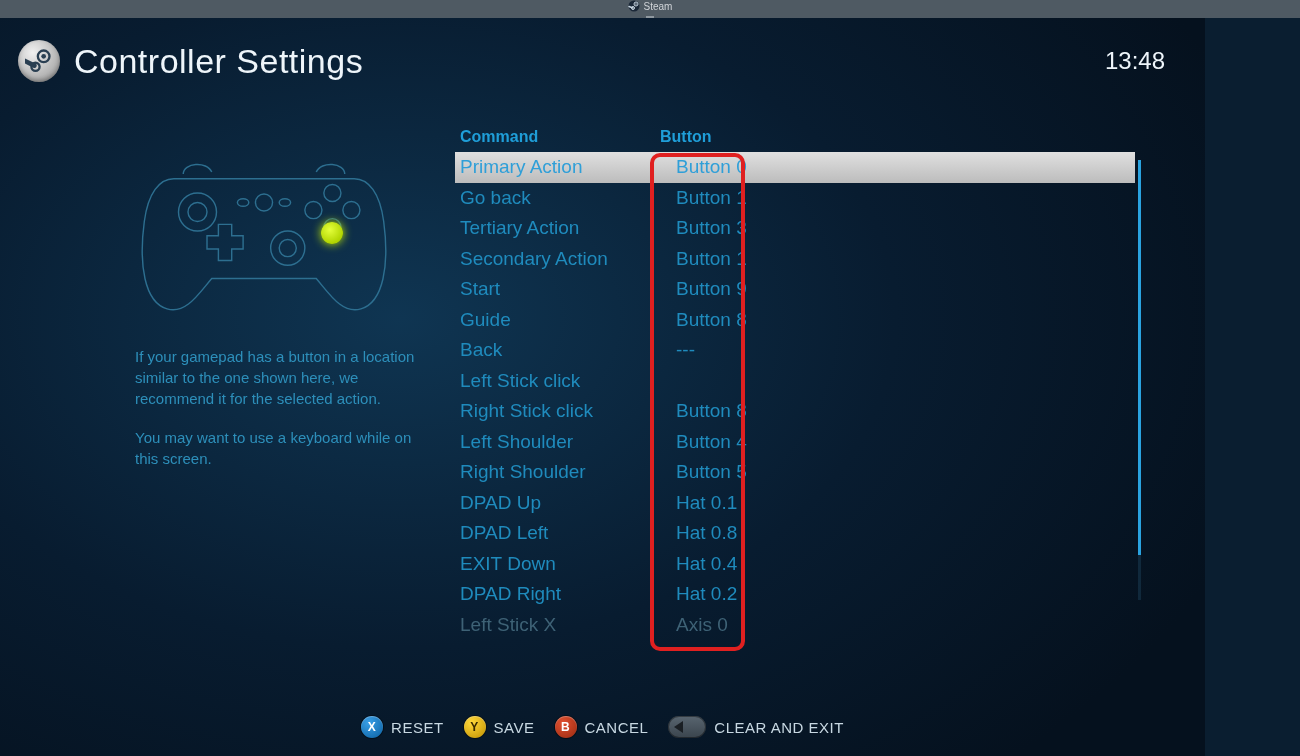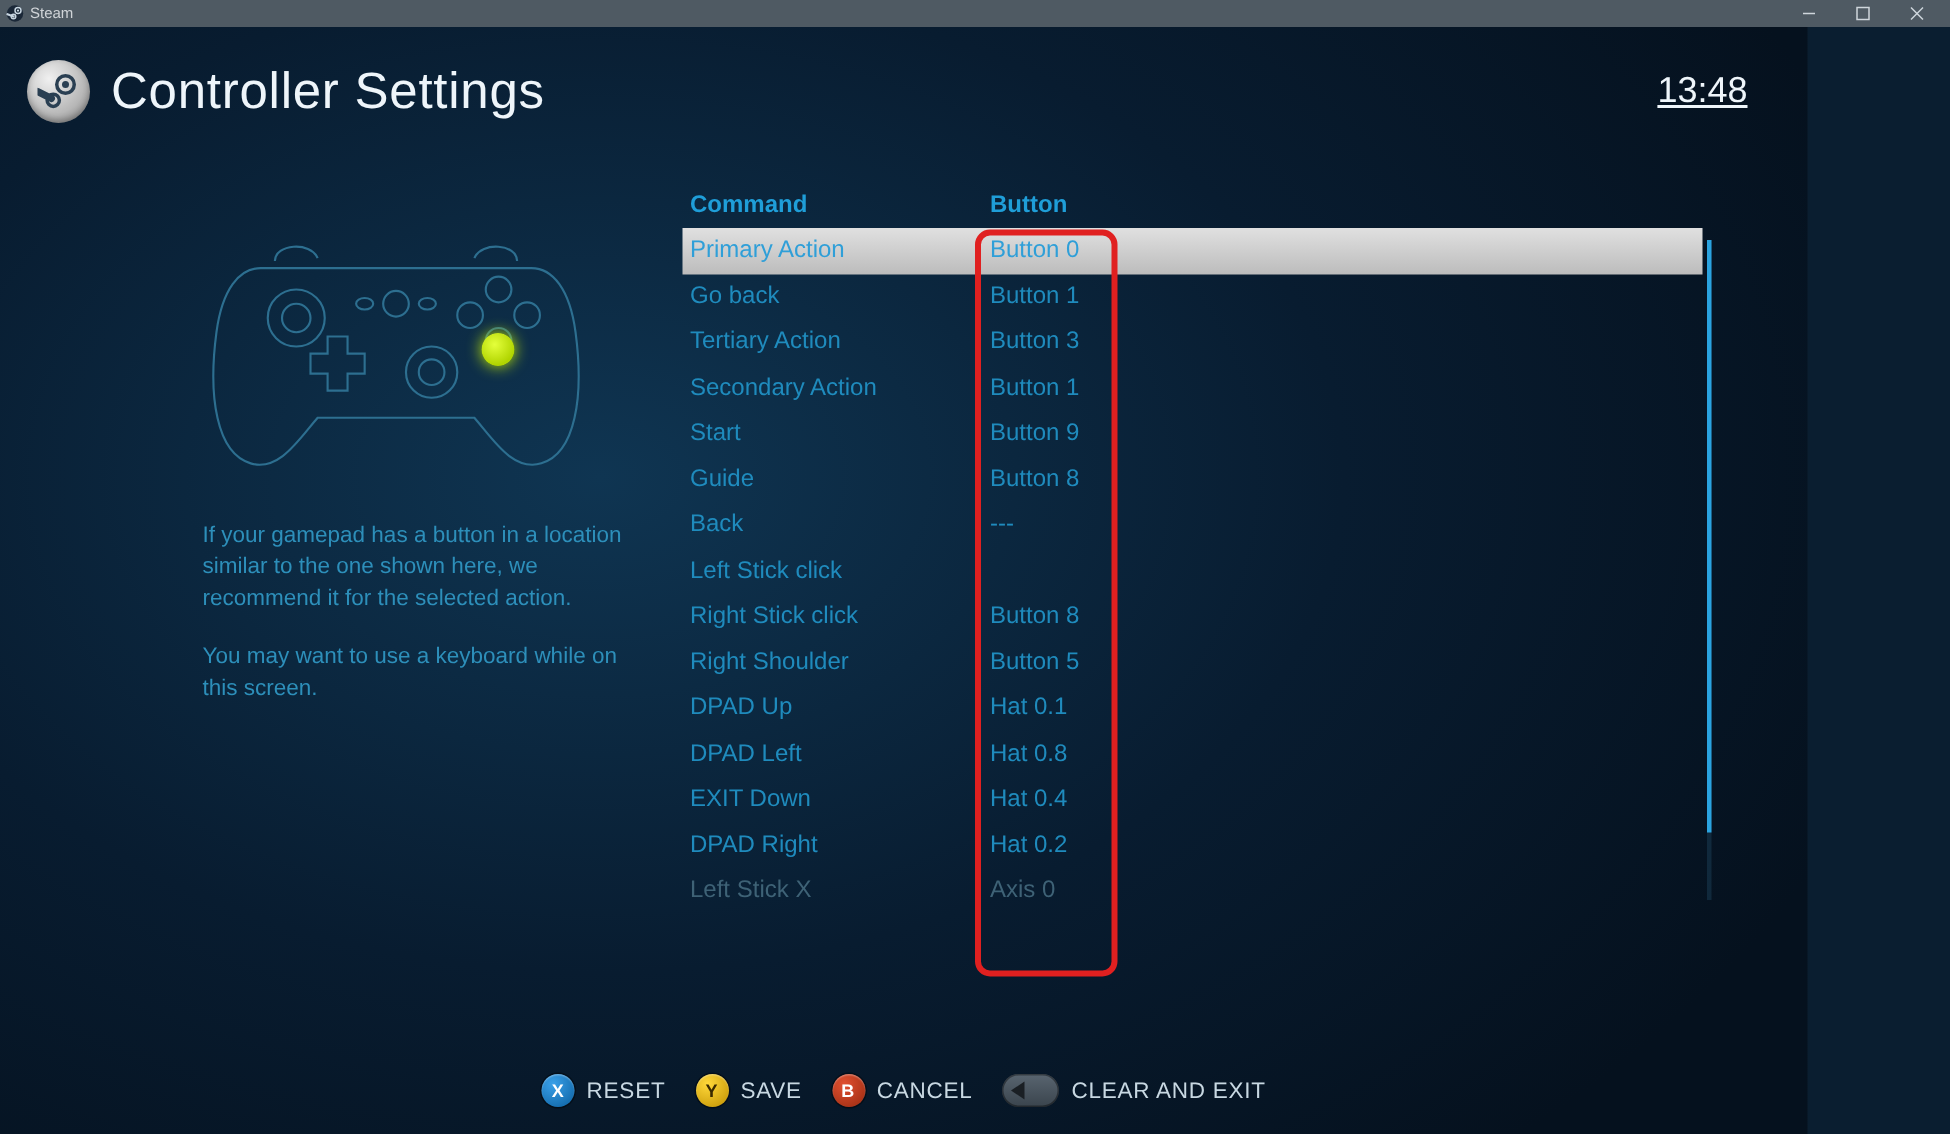--- a/index.html
+++ b/index.html
@@ -8,20 +8,21 @@
 
   
   .titlebar {
     height: 18px;
     background: #4f5a63;
     display: flex;
     align-items: center;
     padding: 0 4px;
     color: #d0d4d8;
     font-size: 10px;
+    flex-direction: column;
   }
   .titlebar .title-left { display: flex; align-items: center; gap: 4px; }
   .titlebar .spacer { flex: 1; }
   .titlebar .win-btn {
     width: 36px;
     height: 18px;
     display: flex;
     align-items: center;
     justify-content: center;
     color: #d0d4d8;
@@ -56,21 +57,20 @@
     font-size: 34px;
     font-weight: 300;
     color: #eef5fa;
     letter-spacing: 0.5px;
   }
   .clock {
     margin-left: auto;
     font-size: 24px;
     color: #eef5fa;
     font-weight: 300;
-    text-decoration: underline;
   }
 
   
   .content {
     position: absolute;
     top: 110px;
     left: 135px;
     right: 70px;
     bottom: 70px;
     display: flex;
@@ -120,22 +120,23 @@
   }
   .rows {
     width: 680px;
   }
   .row {
     display: grid;
     grid-template-columns: 200px 1fr;
     align-items: center;
     height: 30.5px;
     padding-left: 5px;
-    font-size: 16px;
+    font-size: 19px;
     color: #1f8bbd;
+    gap: 16px;
   }
   .row.selected {
     background: linear-gradient(#e0e0e0, #bcbcbc);
     color: #2f9fd8;
   }
   .row.faded { color: #3e6276; }
   .row .cmd { }
   .row .btn { }
 
   
@@ -327,20 +328,24 @@
             <div class="btn">---</div>
           </div>
           <div class="row">
             <div class="cmd">Left Stick click</div>
           </div>
           <div class="row">
             <div class="cmd">Right Stick click</div>
             <div class="btn">Button 8</div>
           </div>
           <div class="row">
+            <div class="cmd">Left Shoulder</div>
+            <div class="btn">Button 4</div>
+          </div>
+          <div class="row">
             <div class="cmd">Right Shoulder</div>
             <div class="btn">Button 5</div>
           </div>
           <div class="row">
             <div class="cmd">DPAD Up</div>
             <div class="btn">Hat 0.1</div>
           </div>
           <div class="row">
             <div class="cmd">DPAD Left</div>
             <div class="btn">Hat 0.8</div>

